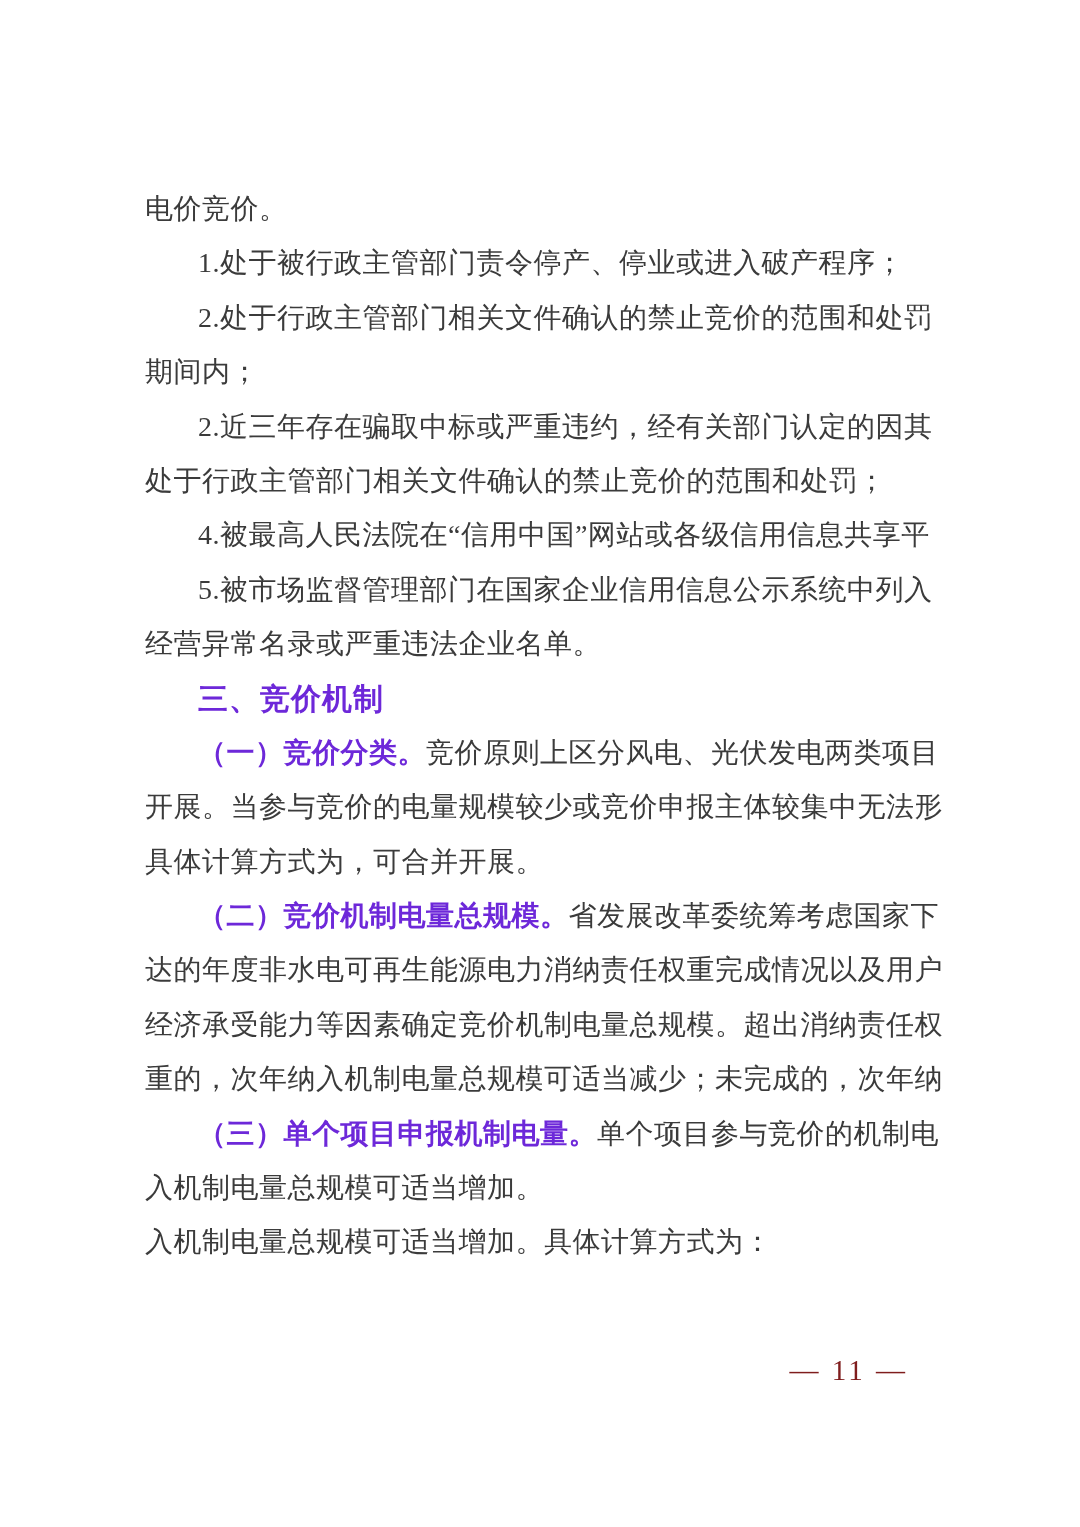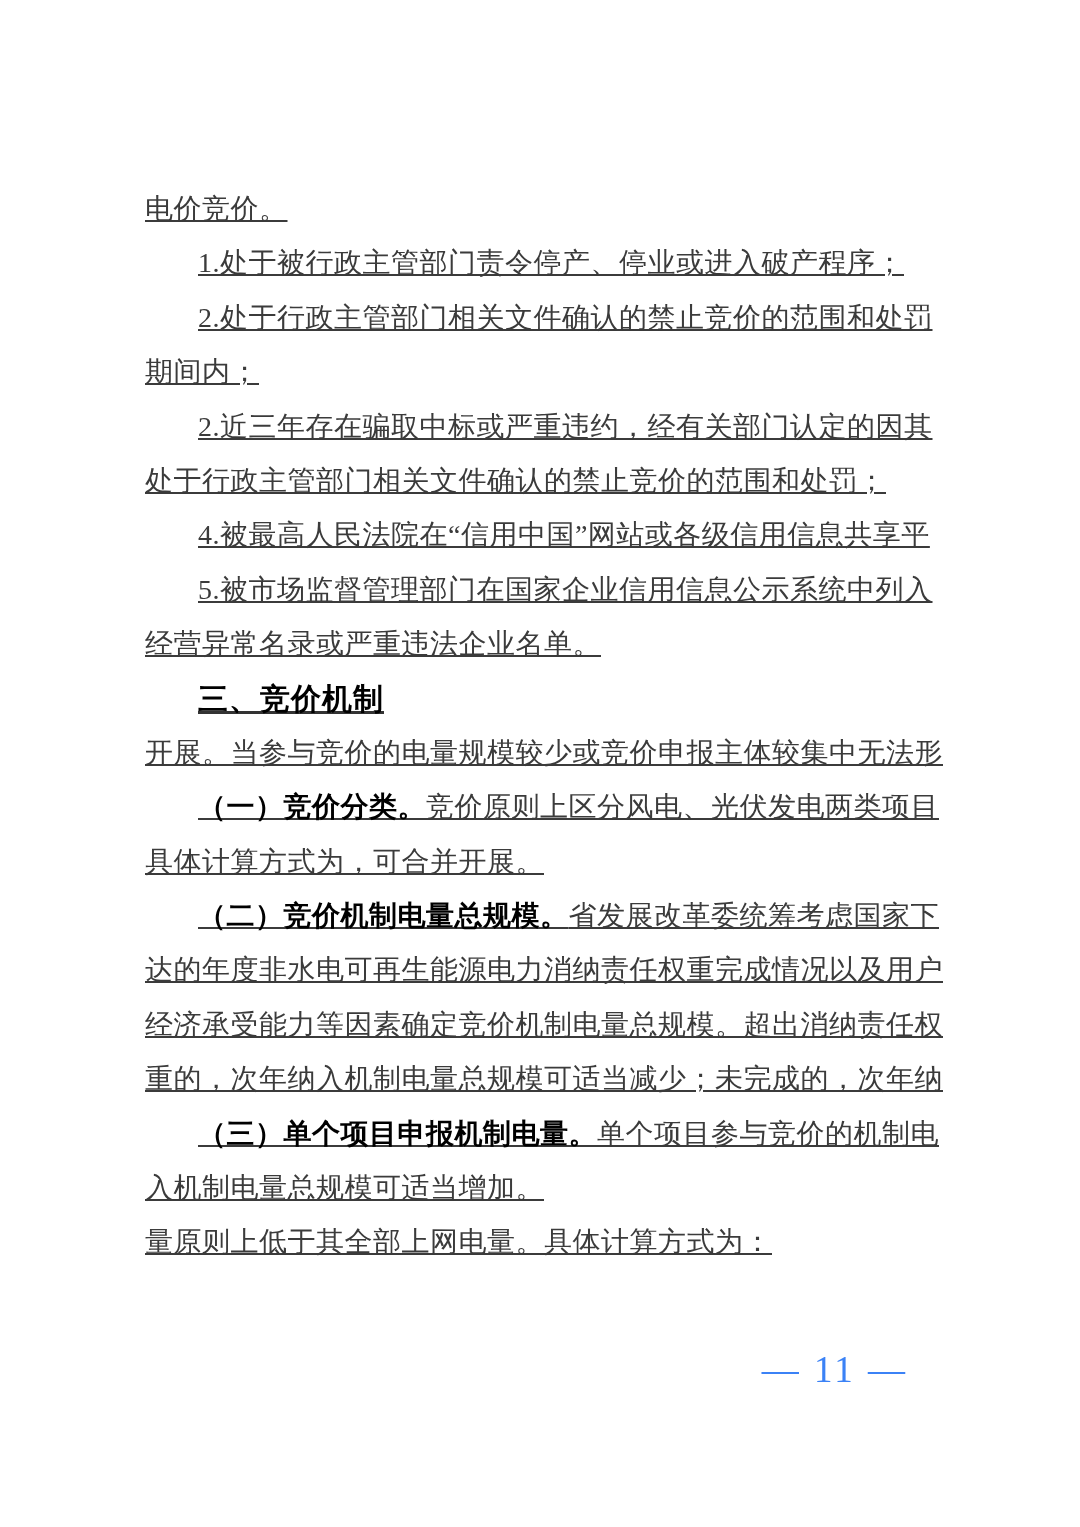--- a/index.html
+++ b/index.html
@@ -23,67 +23,66 @@
     top: 182px;
     width: 810px;
   }
   .line {
     height: 54.4px;
     line-height: 54.4px;
     font-size: 28px;
     letter-spacing: 0.5px;
     white-space: nowrap;
     text-align: left;
-    text-decoration: underline;
   }
   .line.indent {
     text-indent: 53px;
   }
   .run-bold {
     font-weight: bold;
-    color: #000000;
+    color: #6d28d9;
   }
   .heading-line {
     font-family: "Liberation Sans", "DejaVu Sans", sans-serif;
     font-weight: bold;
     font-size: 30px;
     letter-spacing: 1px;
     color: #333333;
   }
   .page-number {
     position: absolute;
     top: 1348px;
     right: 172px;
-    font-size: 37px;
+    font-size: 29px;
     line-height: 44px;
     letter-spacing: 3px;
-    color: #3b82f6;
+    color: #7f1d1d;
     font-family: "Liberation Serif", "DejaVu Serif", serif;
   }
 </style>
 </head>
 <body>
 
 <div class="page">
   <div class="content" id="document-content">
       <div class="line"><span class="run">电价竞价。</span></div>
       <div class="line indent"><span class="run">1.处于被行政主管部门责令停产、停业或进入破产程序；</span></div>
       <div class="line indent"><span class="run">2.处于行政主管部门相关文件确认的禁止竞价的范围和处罚</span></div>
       <div class="line"><span class="run">期间内；</span></div>
       <div class="line indent"><span class="run">2.近三年存在骗取中标或严重违约，经有关部门认定的因其</span></div>
       <div class="line"><span class="run">处于行政主管部门相关文件确认的禁止竞价的范围和处罚；</span></div>
       <div class="line indent"><span class="run">4.被最高人民法院在“信用中国”网站或各级信用信息共享平</span></div>
       <div class="line indent"><span class="run">5.被市场监督管理部门在国家企业信用信息公示系统中列入</span></div>
       <div class="line"><span class="run">经营异常名录或严重违法企业名单。</span></div>
       <div class="line indent heading-line"><span class="run-bold">三、竞价机制</span></div>
+      <div class="line indent"><span class="run-bold">（一）竞价分类。</span><span class="run">竞价原则上区分风电、光伏发电两类项目</span></div>
       <div class="line"><span class="run">开展。当参与竞价的电量规模较少或竞价申报主体较集中无法形</span></div>
-      <div class="line indent"><span class="run-bold">（一）竞价分类。</span><span class="run">竞价原则上区分风电、光伏发电两类项目</span></div>
       <div class="line"><span class="run">具体计算方式为，可合并开展。</span></div>
       <div class="line indent"><span class="run-bold">（二）竞价机制电量总规模。</span><span class="run">省发展改革委统筹考虑国家下</span></div>
       <div class="line"><span class="run">达的年度非水电可再生能源电力消纳责任权重完成情况以及用户</span></div>
       <div class="line"><span class="run">经济承受能力等因素确定竞价机制电量总规模。超出消纳责任权</span></div>
       <div class="line"><span class="run">重的，次年纳入机制电量总规模可适当减少；未完成的，次年纳</span></div>
       <div class="line indent"><span class="run-bold">（三）单个项目申报机制电量。</span><span class="run">单个项目参与竞价的机制电</span></div>
       <div class="line"><span class="run">入机制电量总规模可适当增加。</span></div>
-      <div class="line"><span class="run">量原则上低于其全部上网电量。具体计算方式为：</span></div>
+      <div class="line"><span class="run">入机制电量总规模可适当增加。具体计算方式为：</span></div>
     </div>
   <div class="page-number">— 11 —</div>
 </div>
 
 </body></html>

